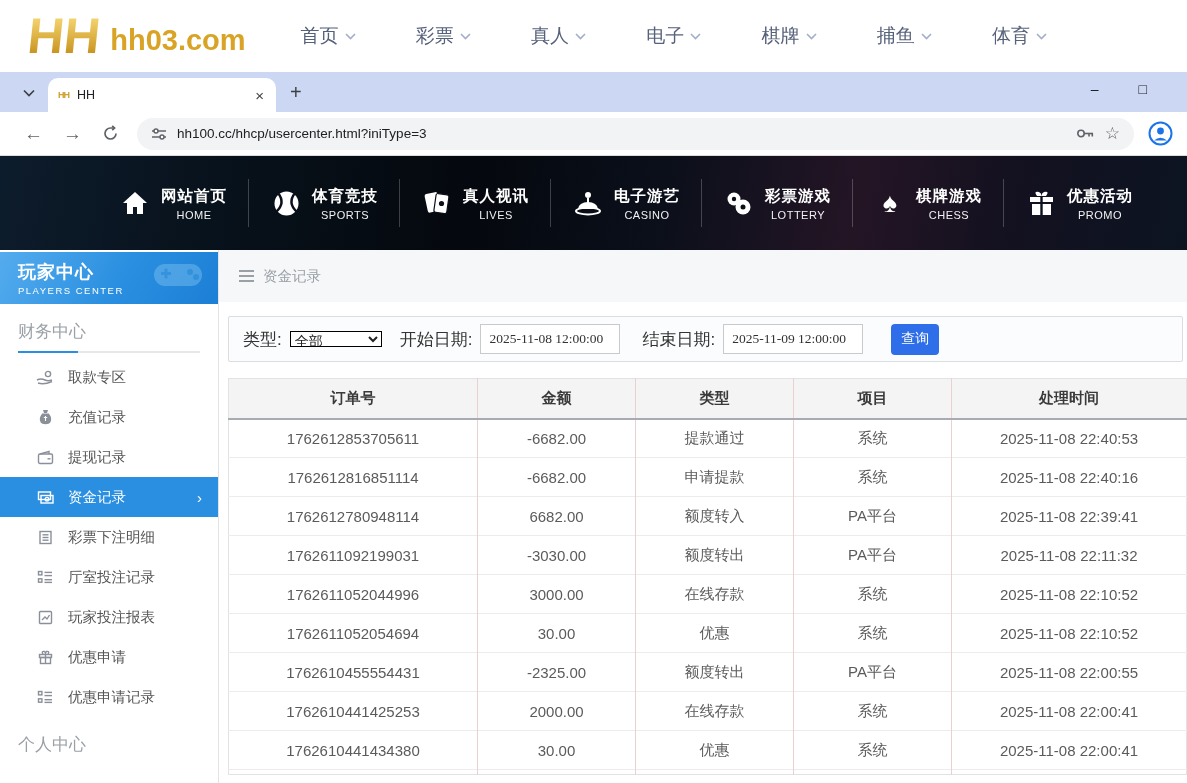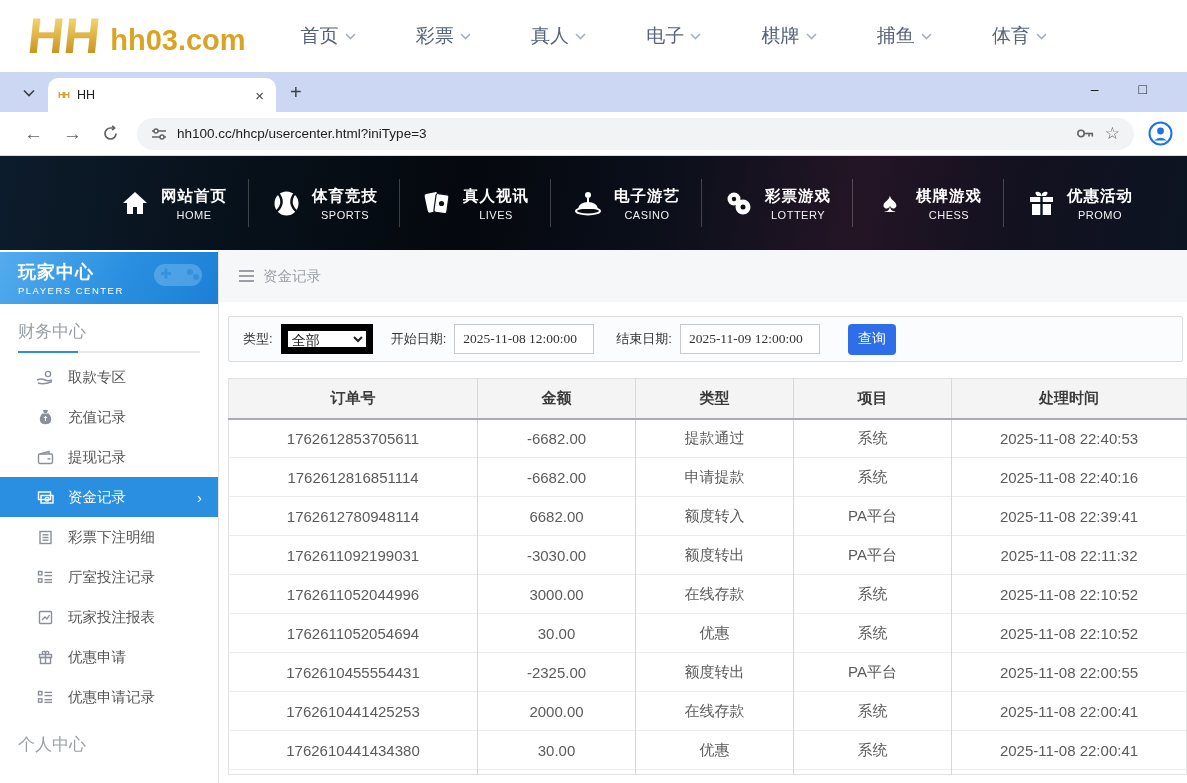--- a/index.html
+++ b/index.html
@@ -66,22 +66,22 @@
   .sb-item.active .sb-arrow { display:block; position:absolute; right:16px; font-size:15px; color:#fff; }
 
   .main { flex:1; background:#fff; min-width:0; }
   .crumb-band { height:52px; background:#f6f7f9; display:flex; align-items:center; padding-left:20px; gap:9px; }
   .hamburger { display:flex; flex-direction:column; gap:3px; }
   .hamburger i { width:15px; height:2px; background:#9aa0a6; }
   .crumb-text { color:#9aa0a6; font-size:14.5px; }
 
   .filter-card { margin:14px 4px 0 9px; height:46px; border:1px solid #dcdddf; background:#fbfcfd; border-radius:2px;
     display:flex; align-items:center; padding-left:14px; gap:8px; }
-  .f-label { font-size:13px; color:#333; }
-  .type-select { width:92px; height:30px; font-size:14px; color:#222; border:7px solid #000000; background:#fff; margin-right:10px;
+  .f-label { font-size:17px; color:#333; }
+  .type-select { width:92px; height:16px; font-size:14px; color:#222; border:1px solid #000000; background:#fff; margin-right:10px;
     font-family:"Liberation Sans","DejaVu Sans",sans-serif; }
   .date-input { width:140px; height:30px; border:1px solid #c9cacc; padding:0 8px; font-size:13.5px; color:#333; margin-right:14px;
     font-family:Liberation Serif, serif; }
   .search-btn { width:48px; height:31px; background:#2e6ee8; color:#fff; border:none; border-radius:4px; font-size:14px;
     cursor:pointer; margin-left:6px; font-family:"Liberation Sans","DejaVu Sans",sans-serif; }
 
   table.records { margin:16px 4px 0 9px; width:958px; border-collapse:collapse; table-layout:fixed;
     border:1px solid #e2e2e2; }
   .records th { height:40px; background:#f4f4f5; font-size:15px; font-weight:600; color:#3a3a3a;
     border-bottom:2px solid #a9abb2; border-left:1px solid #e9d1d1; }

